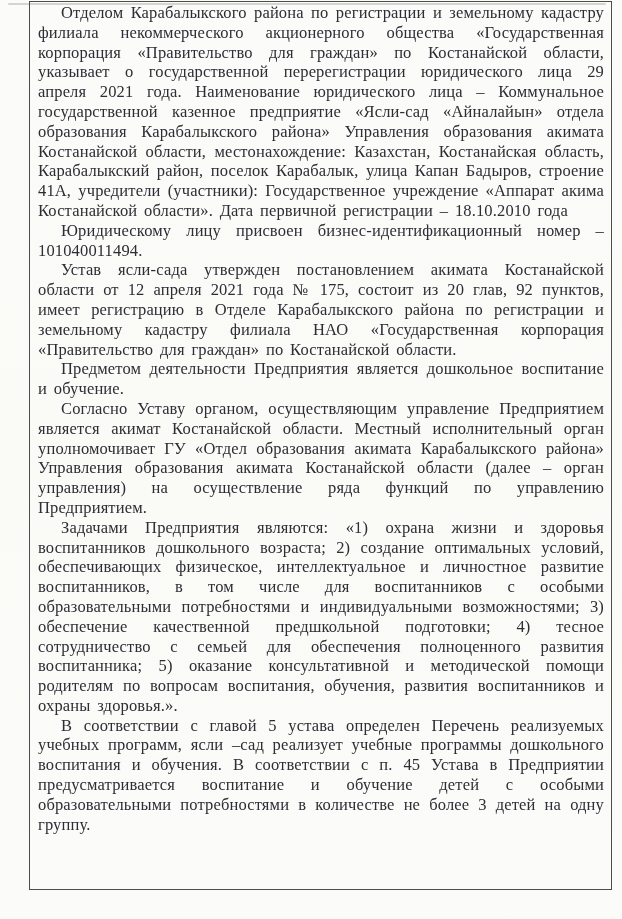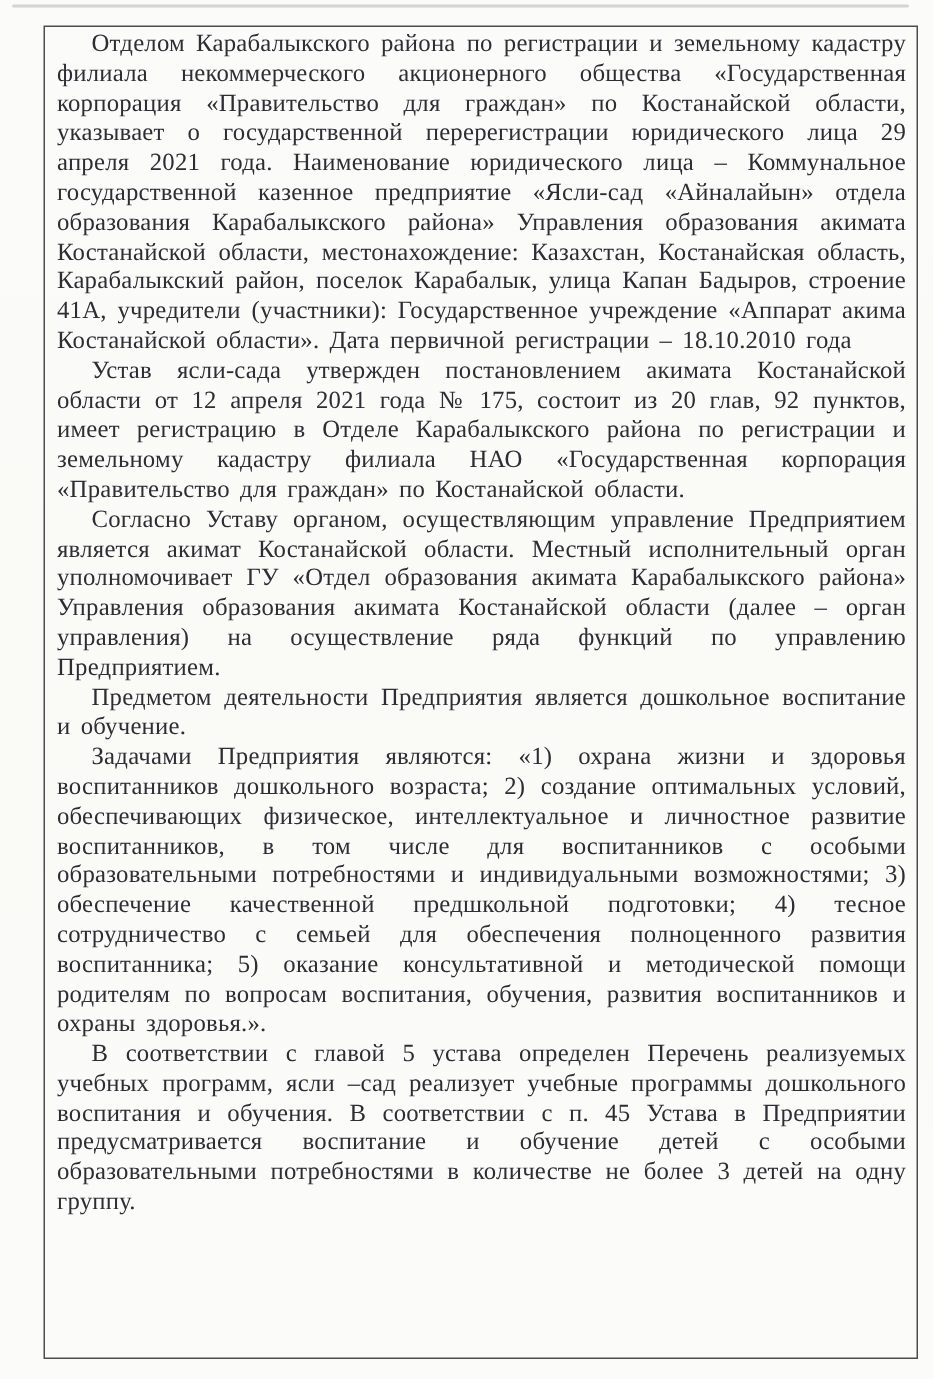--- a/index.html
+++ b/index.html
@@ -28,21 +28,21 @@
     width: 598px;
     height: 2px;
     background: #c7c7c3;
     opacity: 0.75;
     border-radius: 1px;
     filter: blur(0.4px);
   }
   .frame {
     position: absolute;
     left: 29px;
-    top: 17px;
+    top: 1px;
     width: 583px;
     height: 889px;
     box-sizing: border-box;
     border: 1.6px solid #4c4c4e;
     padding: 1px 7px 0 8px;
     overflow: hidden;
     background: transparent;
   }
   .frame p {
     margin: 0;
@@ -58,20 +58,21 @@
     hyphens: none;
   }
 </style>
 </head>
 <body>
 
 <div class="page">
   <div class="scan-artifact"></div>
   <div class="frame">
     <p>Отделом Карабалыкского района по регистрации и земельному кадастру филиала некоммерческого акционерного общества «Государственная корпорация «Правительство для граждан» по Костанайской области, указывает о государственной перерегистрации юридического лица 29 апреля 2021 года. Наименование юридического лица – Коммунальное государственной казенное предприятие «Ясли-сад «Айналайын» отдела образования Карабалыкского района» Управления образования акимата Костанайской области, местонахождение: Казахстан, Костанайская область, Карабалыкский район, поселок Карабалык, улица Капан Бадыров, строение 41А, учредители (участники): Государственное учреждение «Аппарат акима Костанайской области». Дата первичной регистрации – 18.10.2010 года</p>
+    <p>Юридическому лицу присвоен бизнес-идентификационный номер – 101040011494.</p>
     <p>Устав ясли-сада утвержден постановлением акимата Костанайской области от 12 апреля 2021 года № 175, состоит из 20 глав, 92 пунктов, имеет регистрацию в Отделе Карабалыкского района по регистрации и земельному кадастру филиала НАО «Государственная корпорация «Правительство для граждан» по Костанайской области.</p>
+    <p>Предметом деятельности Предприятия является дошкольное воспитание и обучение.</p>
     <p>Согласно Уставу органом, осуществляющим управление Предприятием является акимат Костанайской области. Местный исполнительный орган уполномочивает ГУ «Отдел образования акимата Карабалыкского района» Управления образования акимата Костанайской области (далее – орган управления) на осуществление ряда функций по управлению Предприятием.</p>
-    <p>Предметом деятельности Предприятия является дошкольное воспитание и обучение.</p>
     <p>Задачами Предприятия являются: «1) охрана жизни и здоровья воспитанников дошкольного возраста; 2) создание оптимальных условий, обеспечивающих физическое, интеллектуальное и личностное развитие воспитанников, в том числе для воспитанников с особыми образовательными потребностями и индивидуальными возможностями; 3) обеспечение качественной предшкольной подготовки; 4) тесное сотрудничество с семьей для обеспечения полноценного развития воспитанника; 5) оказание консультативной и методической помощи родителям по вопросам воспитания, обучения, развития воспитанников и охраны здоровья.».</p>
     <p>В соответствии с главой 5 устава определен Перечень реализуемых учебных программ, ясли –сад реализует учебные программы дошкольного воспитания и обучения. В соответствии с п. 45 Устава в Предприятии предусматривается воспитание и обучение детей с особыми образовательными потребностями в количестве не более 3 детей на одну группу.</p>
 
   </div>
 </div>
 
 </body></html>

